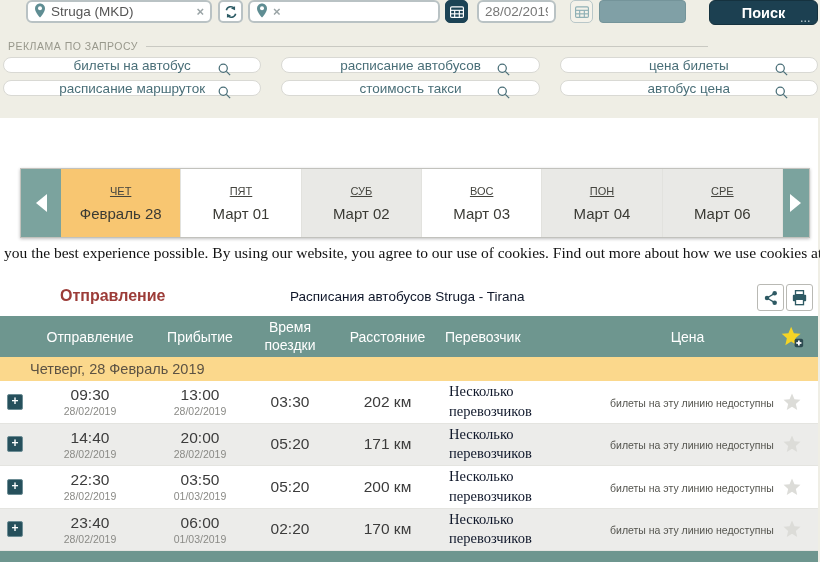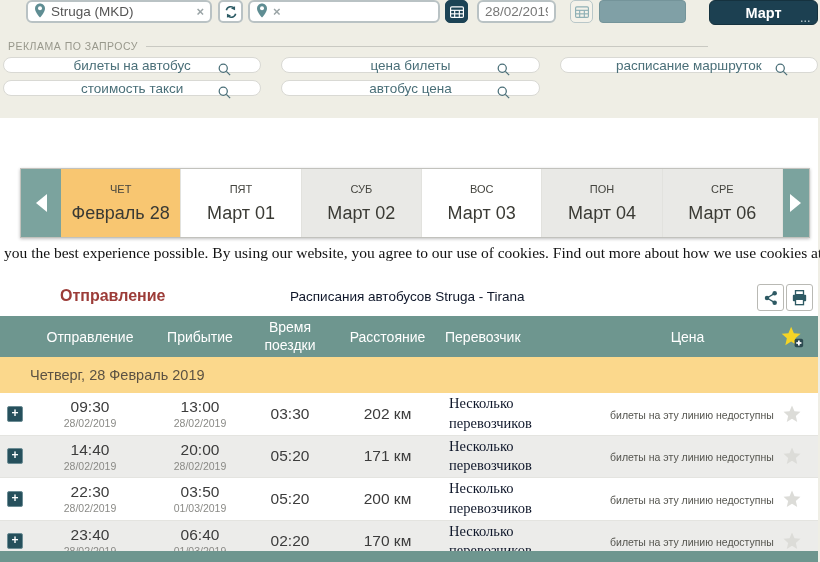--- a/index.html
+++ b/index.html
@@ -67,22 +67,22 @@
   }
   .car-arrow.left { width:40px; }
   .car-arrow.right { width:26px; }
   .tri { width:0; height:0; border-top:9px solid transparent; border-bottom:9px solid transparent; }
   .tri-l { border-right:11px solid #fff; }
   .tri-r { border-left:11px solid #fff; }
   .day-cell {
     flex:1; display:flex; flex-direction:column; align-items:center; justify-content:center;
     gap:8px; cursor:pointer; border-right:1px solid #e2e2de;
   }
-  .day-cell .dow { font-size:11px; color:#44443e; }
-  .day-cell .ddate { font-size:18px; color:#3a3a34; }
+  .day-cell .dow { font-size:11px; color:#44443e;text-decoration:underline; }
+  .day-cell .ddate { font-size:15px; color:#3a3a34; }
   .day-active { background:#f8c671; }
   .day-grey { background:#e9e9e6; }
   
   .cookie {
     position:absolute; top:244px; left:4px; width:816px;
     font-family:"Liberation Serif", serif; font-size:15.5px; color:#111;
     white-space:nowrap; overflow:hidden;
   }
   
   .sec-title { position:absolute; top:287px; left:60px; font-size:16px; font-weight:bold; color:#9c3c38; }
@@ -101,21 +101,21 @@
   .c-dep { width:120px; text-align:center; }
   .c-arr { width:100px; text-align:center; }
   .c-dur { width:80px; text-align:center; }
   .c-dist { width:115px; text-align:center; }
   .c-car { width:165px; text-align:left; }
   .c-price { width:155px; text-align:center; }
   .c-star { flex:1; display:flex; justify-content:center; }
   .thead { background:#6e968f; height:41px; color:#fff; font-size:14px; }
   .thead .c-dur { line-height:1.25; padding:0 10px; }
   .day-row {
-    background:#fbd88c; height:36px; display:flex; align-items:center;
+    background:#fbd88c; height:24px; display:flex; align-items:center;
     padding-left:30px; font-size:14.5px; color:#5c5243; width:818px;
   }
   .drow { height:42.5px; font-size:15.5px; color:#3c3c3c; border-bottom:1px solid #e4e4e0; }
   .drow.alt { background:#ececea; }
   .tsmall { font-size:10.5px; color:#8a8a86; margin-top:1px; }
   .plus-btn {
     width:16px; height:16px; background:#26505c; border:1px solid #6d8d95; border-radius:2px;
     color:#fff; font-size:12px; line-height:13px; text-align:center; cursor:pointer; font-weight:bold;
   }
   .carrier { font-size:14.5px; color:#0f172a; line-height:1.35; width:115px; padding-left:4px;font-family:Liberation Serif, serif; }
@@ -176,33 +176,40 @@
       <line x1="1" y1="9" x2="23" y2="9" stroke="#8fb0b5" stroke-width="2"></line>
       <line x1="8" y1="9" x2="8" y2="21" stroke="#8fb0b5" stroke-width="2"></line>
       <line x1="16" y1="9" x2="16" y2="21" stroke="#8fb0b5" stroke-width="2"></line>
       <line x1="1" y1="15" x2="23" y2="15" stroke="#8fb0b5" stroke-width="2"></line>
     </svg>
   </div>
 
   <div class="sq-btn empty-btn"></div>
 
   <div class="search-btn">
-    <span>Март</span>
+    <span>Поиск</span>
     <span class="search-dots">...</span>
   </div>
 </div>
 
 <div class="ads-label-row">
   <span class="ads-label">РЕКЛАМА ПО ЗАПРОСУ</span>
   <span class="ads-line"></span>
 </div>
 
 <div class="pills">
   <div class="pill">
     <span class="pill-label">билеты на автобус</span>
+    <span class="mag"><svg width="15" height="15" viewBox="0 0 24 24">
+          <circle cx="10" cy="10" r="6.5" fill="none" stroke="#4a6f78" stroke-width="2"></circle>
+          <line x1="15" y1="15" x2="21" y2="21" stroke="#4a6f78" stroke-width="2"></line>
+        </svg></span>
+  </div>
+  <div class="pill">
+    <span class="pill-label">расписание автобусов</span>
     <span class="mag"><svg width="15" height="15" viewBox="0 0 24 24">
           <circle cx="10" cy="10" r="6.5" fill="none" stroke="#4a6f78" stroke-width="2"></circle>
           <line x1="15" y1="15" x2="21" y2="21" stroke="#4a6f78" stroke-width="2"></line>
         </svg></span>
   </div>
   <div class="pill">
     <span class="pill-label">цена билеты</span>
     <span class="mag"><svg width="15" height="15" viewBox="0 0 24 24">
           <circle cx="10" cy="10" r="6.5" fill="none" stroke="#4a6f78" stroke-width="2"></circle>
           <line x1="15" y1="15" x2="21" y2="21" stroke="#4a6f78" stroke-width="2"></line>
@@ -388,21 +395,21 @@
 
   <div class="trow drow alt">
     <div class="c-exp">
         <div class="plus-btn">+</div>
       </div>
     <div class="c-dep">
       <div>23:40</div>
       <div class="tsmall">28/02/2019</div>
     </div>
     <div class="c-arr">
-      <div>06:40</div>
+      <div>06:00</div>
       <div class="tsmall">01/03/2019</div>
     </div>
     <div class="c-dur">02:20</div>
     <div class="c-dist">170 км</div>
     <div class="c-car">
         <div class="carrier">Несколько перевозчиков</div>
       </div>
     <div class="c-price"><span class="pnote">билеты на эту линию недоступны</span></div>
     <div class="c-star">
       <svg width="20" height="20" viewBox="0 0 26 26">

